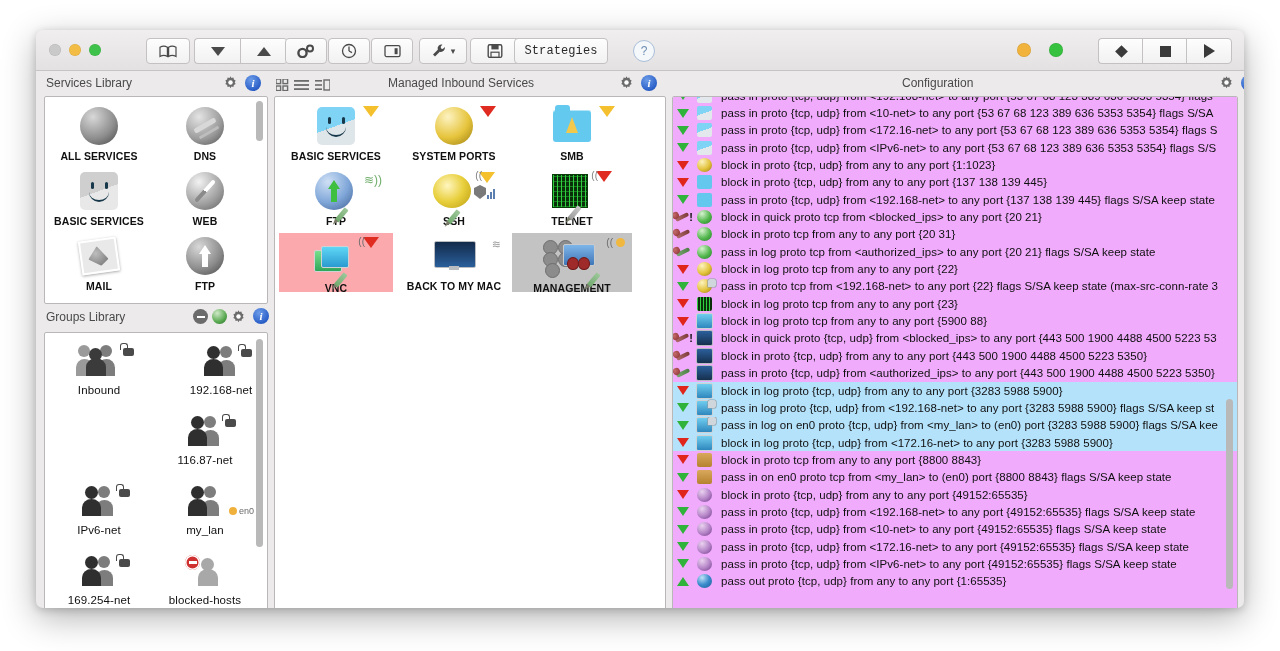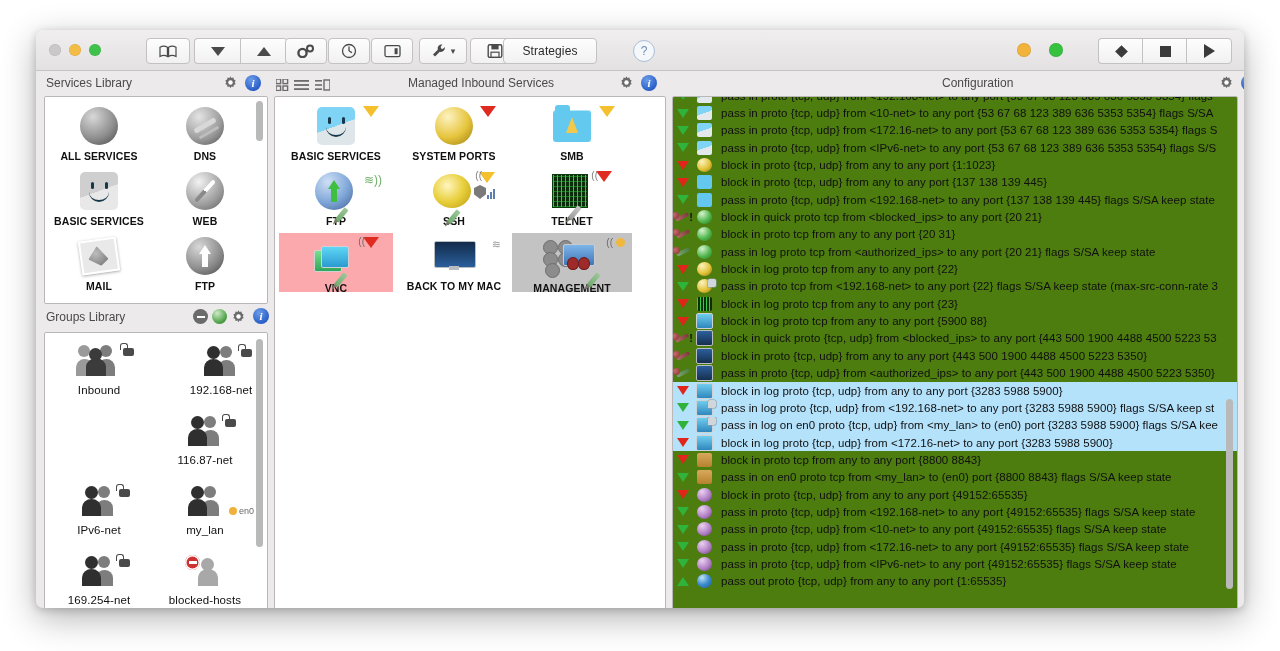--- a/index.html
+++ b/index.html
@@ -222,21 +222,21 @@
   .antenna{font-size:12px;color:#6fae6a;line-height:1;}
   .shield-s{
     width:12px;height:14px;background:#7a7a7a;
     clip-path:polygon(50% 0,100% 22%,100% 66%,50% 100%,0 66%,0 22%);
     position:relative;
   }
   .bars{display:flex;align-items:flex-end;gap:1px;height:10px;}
   .bars i{width:2px;background:#5d7fb0;display:block;}
 
   
-  .cfgbody{position:absolute;left:0;top:0;right:0;bottom:0;overflow:hidden;background:#4d7c0f;}
+  .cfgbody{position:absolute;left:0;top:0;right:0;bottom:0;overflow:hidden;background:#f0abfc;}
   .rows{position:absolute;left:0;right:0;top:-10px;}
   .row{
     position:relative;height:17.35px;display:flex;align-items:center;
     white-space:nowrap;overflow:hidden;
   }
   .row.hl{background:#b5e2fb;}
   .row .act{width:20px;display:flex;align-items:center;justify-content:center;flex:0 0 20px;}
   .row .ri{width:22px;display:flex;align-items:center;justify-content:center;flex:0 0 22px;position:relative;}
   .row .txt{font-size:11.5px;color:#101010;padding-left:6px;letter-spacing:.05px;}
   .t-dn{width:0;height:0;border-left:6.5px solid transparent;border-right:6.5px solid transparent;border-top:9px solid #e0251a;}
@@ -327,21 +327,21 @@
     </div>
 
     <div class="tbtn" style="left:434px;width:48px;">
       <svg width="16" height="16" viewBox="0 0 16 16">
         <rect x="1.2" y="1.8" width="13.6" height="12.6" rx="1.6" fill="none" stroke="#4a4a4a" stroke-width="1.4"></rect>
         <rect x="4.4" y="1.8" width="7.2" height="4.6" fill="#4a4a4a"></rect>
         <rect x="4" y="9.2" width="8" height="5.2" fill="none" stroke="#4a4a4a" stroke-width="1.2"></rect>
       </svg>
     </div>
 
-    <div class="tbtn" style="left:467px;width:92px;">
+    <div class="tbtn" style="left:478px;width:92px;font-family:Liberation Mono, monospace;">
       <span class="tbtn-label">Strategies</span>
     </div>
     <div class="help" style="left:597px;">
       <span>?</span>
     </div>
 
     <div class="statuslight sl-amber" style="left:981px;"></div>
     <div class="statuslight sl-green" style="left:1013px;"></div>
 
     <div class="tbtn seg-l" style="left:1062px;width:44px;">
@@ -384,32 +384,32 @@
     </div>
     <div class="hdr-ico" style="left:279px;top:6px;">
       <svg width="15" height="12" viewBox="0 0 15 12">
             <rect x="0" y="1" width="7" height="1.6" fill="#6b6b6b"></rect>
             <rect x="0" y="5.2" width="7" height="1.6" fill="#6b6b6b"></rect>
             <rect x="0" y="9.4" width="7" height="1.6" fill="#6b6b6b"></rect>
             <rect x="9" y="1" width="6" height="10" fill="none" stroke="#6b6b6b" stroke-width="1.4"></rect>
           </svg>
     </div>
 
-    <div class="hdr-title" style="left:372px;">Managed Inbound Services</div>
+    <div class="hdr-title" style="left:352px;">Managed Inbound Services</div>
     <div class="hdr-ico" style="left:583px;">
       <svg class="gear" viewBox="0 0 16 16">
             <path d="M8 1.2l1 1.9 2.1-.4.5 2.1 1.9 1-1 1.9 1 1.9-1.9 1-.5 2.1-2.1-.4-1 1.9-1-1.9-2.1.4-.5-2.1-1.9-1 1-1.9-1-1.9 1.9-1 .5-2.1 2.1.4z" fill="#6b6b6b"></path>
             <circle cx="8" cy="8" r="2.4" fill="#fff"></circle>
           </svg>
     </div>
     <div class="hdr-ico" style="left:605px;">
           <div class="iball">i</div>
         </div>
 
-    <div class="hdr-title" style="left:866px;margin-left:40px;">Configuration</div>
+    <div class="hdr-title" style="left:866px;">Configuration</div>
     <div class="hdr-ico" style="left:1183px;">
       <svg class="gear" viewBox="0 0 16 16">
             <path d="M8 1.2l1 1.9 2.1-.4.5 2.1 1.9 1-1 1.9 1 1.9-1.9 1-.5 2.1-2.1-.4-1 1.9-1-1.9-2.1.4-.5-2.1-1.9-1 1-1.9-1-1.9 1.9-1 .5-2.1 2.1.4z" fill="#6b6b6b"></path>
             <circle cx="8" cy="8" r="2.4" fill="#fff"></circle>
           </svg>
     </div>
     <div class="hdr-ico" style="left:1205px;">
           <div class="iball">i</div>
         </div>
   </div>

